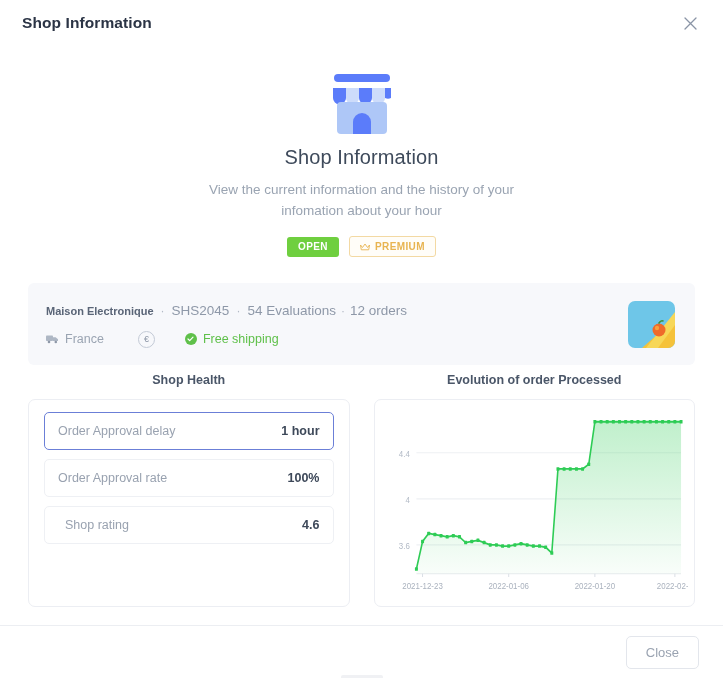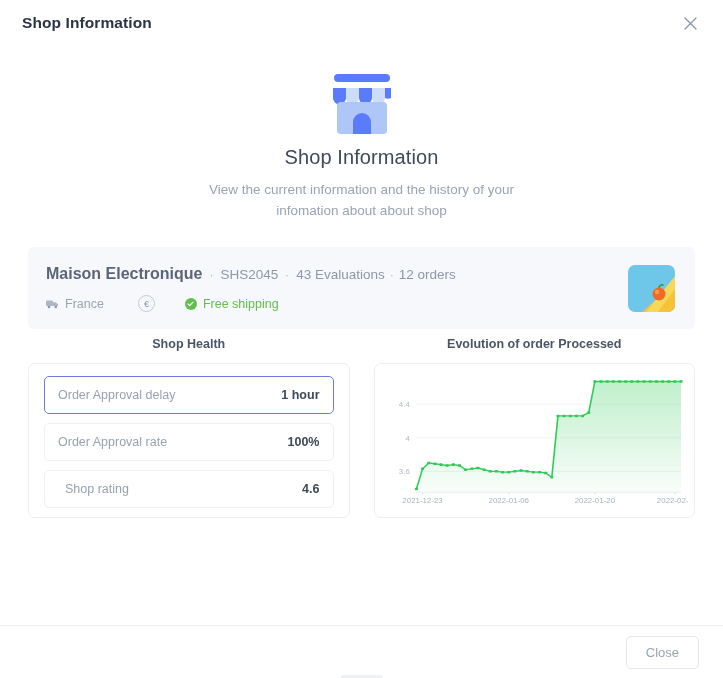--- a/index.html
+++ b/index.html
@@ -87,21 +87,21 @@
     border-radius: 6px;
     padding: 18px 20px 17px 18px;
     display: flex; align-items: center;
     min-height: 82px;
   }
   .shop-card-main { flex: 1 1 auto; }
   .shop-line1 {
     display: flex; align-items: baseline; flex-wrap: wrap;
     font-size: 13.5px; color: #8e98a8; line-height: 18px;
   }
-  .shop-name { color: #5a6577; font-weight: bold; font-size: 16px; }
+  .shop-name { color: #5a6577; font-weight: bold; font-size: 11px; }
   .dotsep { color: #b3bac6; padding: 0 7px; font-size: 12px; }
   .dotsep.tight { padding: 0 5px; }
   .shop-line2 {
     margin-top: 11px;
     display: flex; align-items: center;
     font-size: 12.5px; color: #9aa4b2;
   }
   .truck-wrap { display:flex; align-items:center; gap:6px; color:#9aa4b2;}
   .euro-circle {
     width: 17px; height: 17px;
@@ -138,21 +138,21 @@
     text-align: center;
     font-size: 12.5px; font-weight: bold;
     color: #4a5668;
     margin-bottom: 12px;
   }
   .panel-box {
     border: 1px solid #eceef3;
     border-radius: 7px;
     background: #ffffff;
     padding: 12px;
-    height: 155px;
+    height: 208px;
   }
   .health-box { padding: 12px 15px; }
 
   .metric-row {
     display: flex; align-items: center;
     justify-content: space-between;
     border: 1px solid #eef0f4;
     border-radius: 5px;
     padding: 11px 13px;
     margin-bottom: 9px;
@@ -219,32 +219,41 @@
         <path d="M21 16 h13 v10 a6.5 6.5 0 0 1 -13 0 z" fill="#cddcfb"></path>
         <path d="M34 16 h13 v10 a6.5 6.5 0 0 1 -13 0 z" fill="#5b7cfa"></path>
         <path d="M47 16 h13 v10 a6.5 6.5 0 0 1 -13 0 z" fill="#cddcfb"></path>
         <path d="M60 16 h6 v10 a6.5 6.5 0 0 1 -6 0 z" fill="#5b7cfa"></path>
         <rect x="12" y="30" width="50" height="32" rx="4" fill="#aec7f7"></rect>
         <path d="M28 62 v-12 a9 9 0 0 1 18 0 v12 z" fill="#5b7cfa"></path>
       </svg>
       <div class="hero-title">Shop Information</div>
       <div class="hero-sub">
         <span>View the current information and the history of your</span><br>
-        <span>infomation about about shop</span>
+        <span>infomation about your hour</span>
+      </div>
+      <div class="badges">
+        <span class="badge-open">OPEN</span>
+        <span class="badge-premium">
+          <svg class="crown-icon" width="10" height="8" viewBox="0 0 10 8">
+            <path d="M0.5 2 L2.5 4.5 L5 1 L7.5 4.5 L9.5 2 L8.7 6.8 L1.3 6.8 Z" fill="none" stroke="#e8b451" stroke-width="0.9" stroke-linejoin="round"></path>
+          </svg>
+          <span>PREMIUM</span>
+        </span>
       </div>
     </div>
 
     <div class="shop-card">
       <div class="shop-card-main">
         <div class="shop-line1">
           <span class="shop-name">Maison Electronique</span>
           <span class="dotsep">·</span>
           <span>SHS2045</span>
           <span class="dotsep">·</span>
-          <span>43 Evaluations</span>
+          <span>54 Evaluations</span>
           <span class="dotsep tight">·</span>
           <span>12 orders</span>
         </div>
         <div class="shop-line2">
           <span class="truck-wrap">
             <svg width="13" height="10" viewBox="0 0 13 10">
               <rect x="0" y="1.5" width="7" height="5.5" rx="0.8" fill="#aeb7c4"></rect>
               <path d="M7 3.2 h2.6 L12 5.2 v1.8 H7 z" fill="#aeb7c4"></path>
               <circle cx="3" cy="8" r="1.3" fill="#8e98a8"></circle>
               <circle cx="9.8" cy="8" r="1.3" fill="#8e98a8"></circle>

